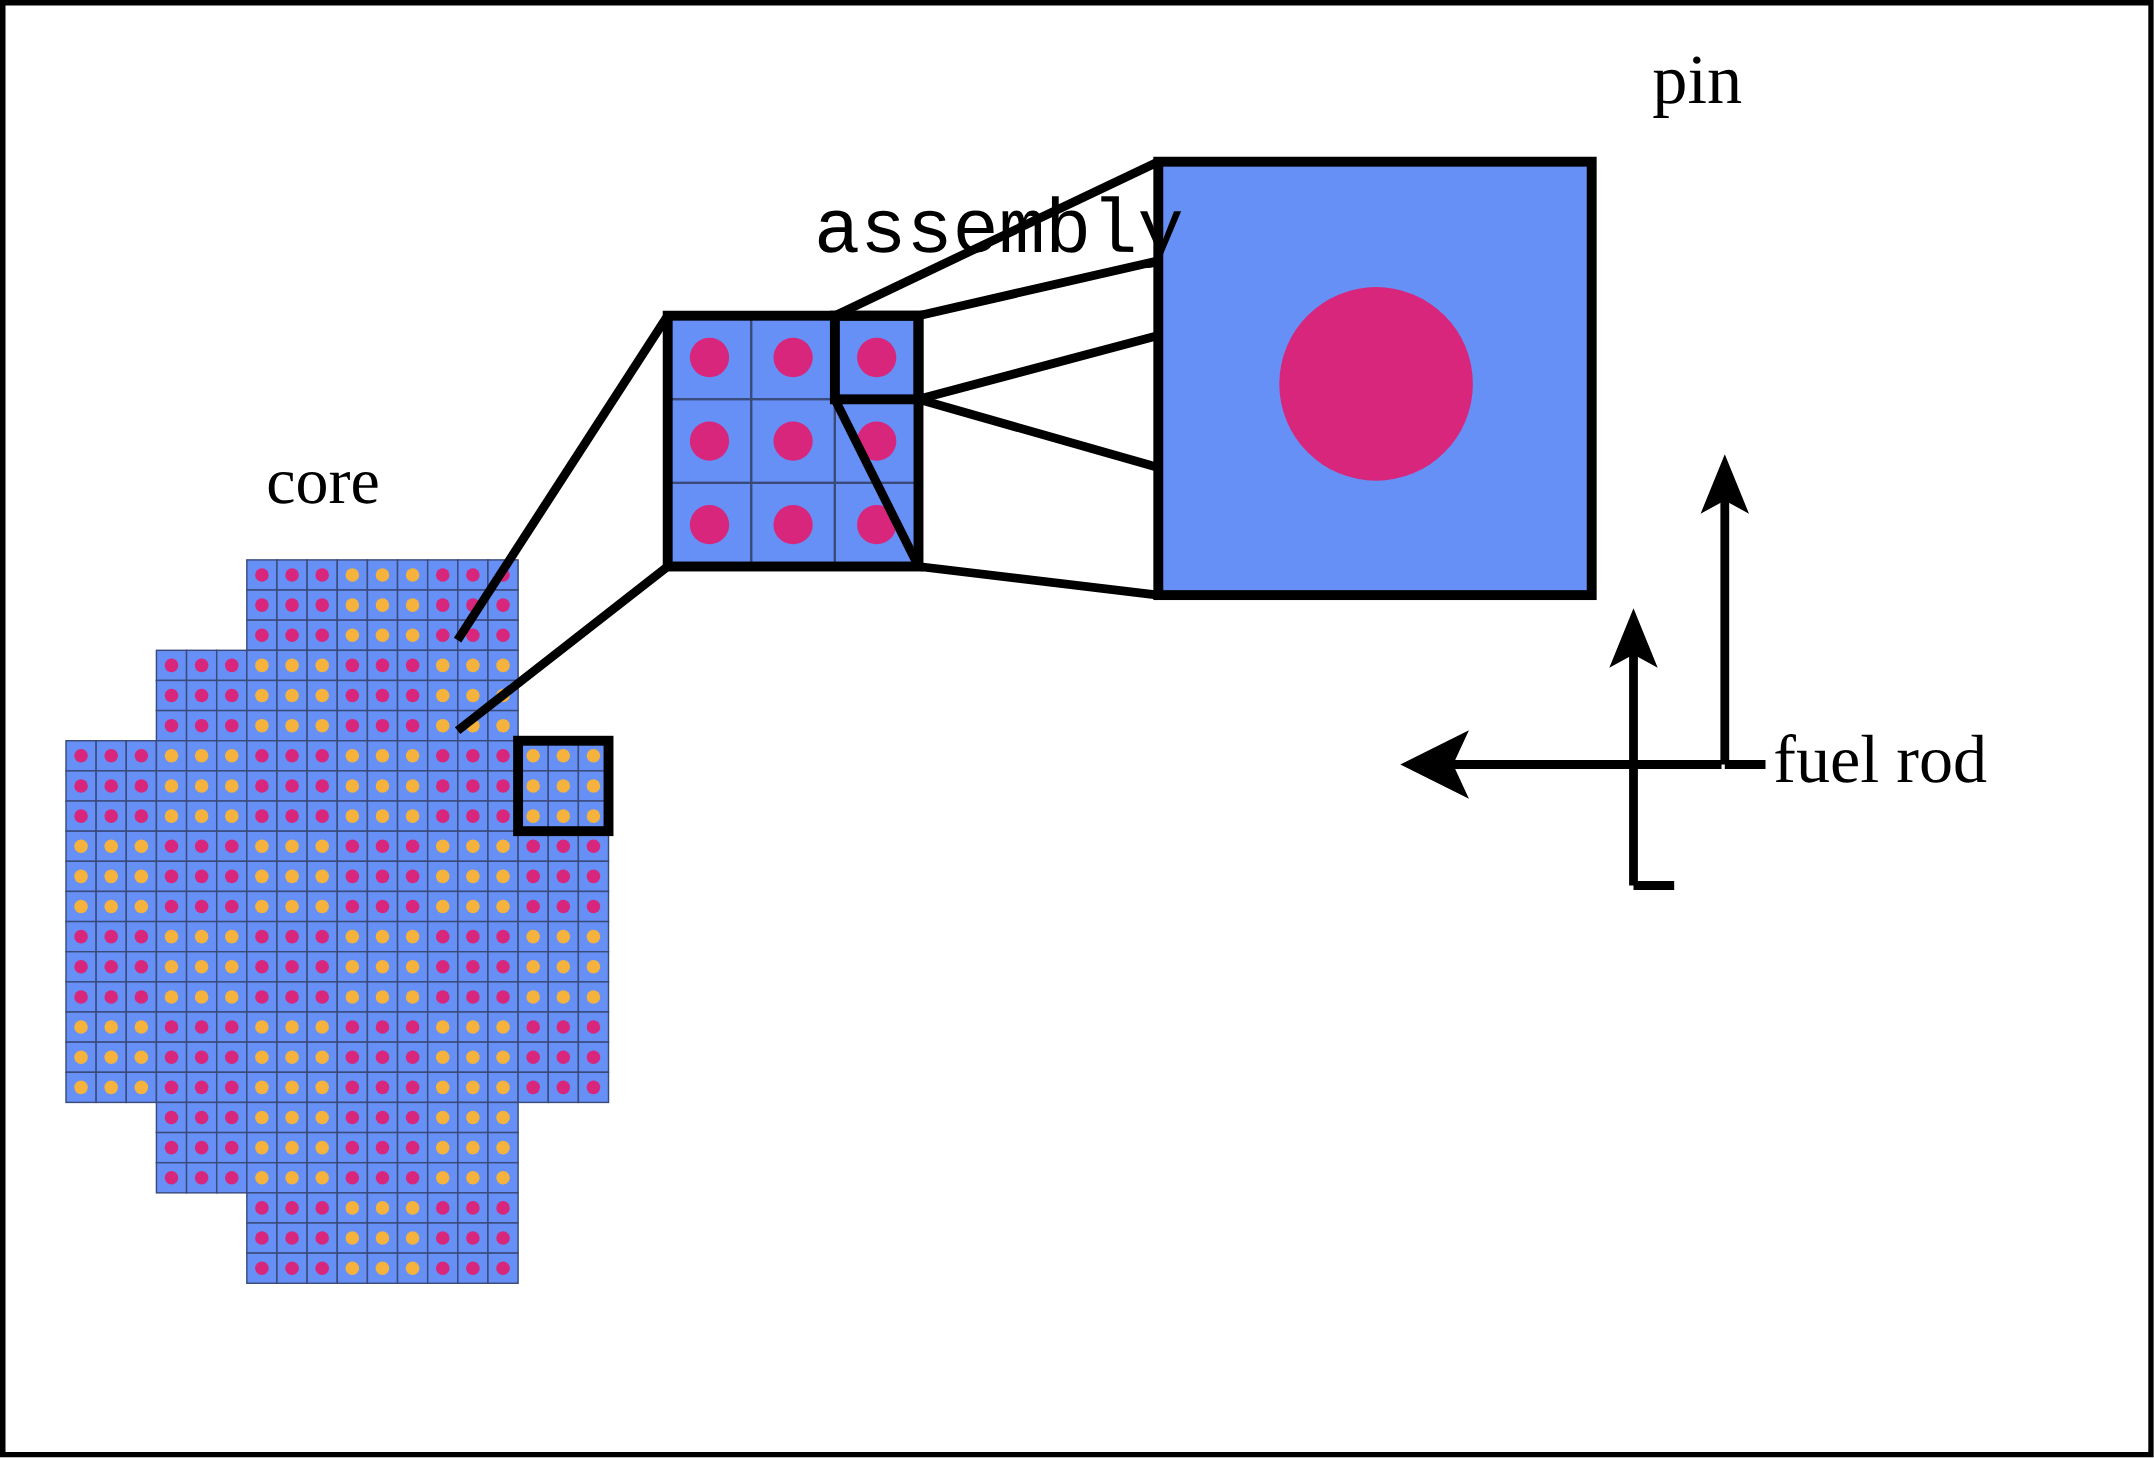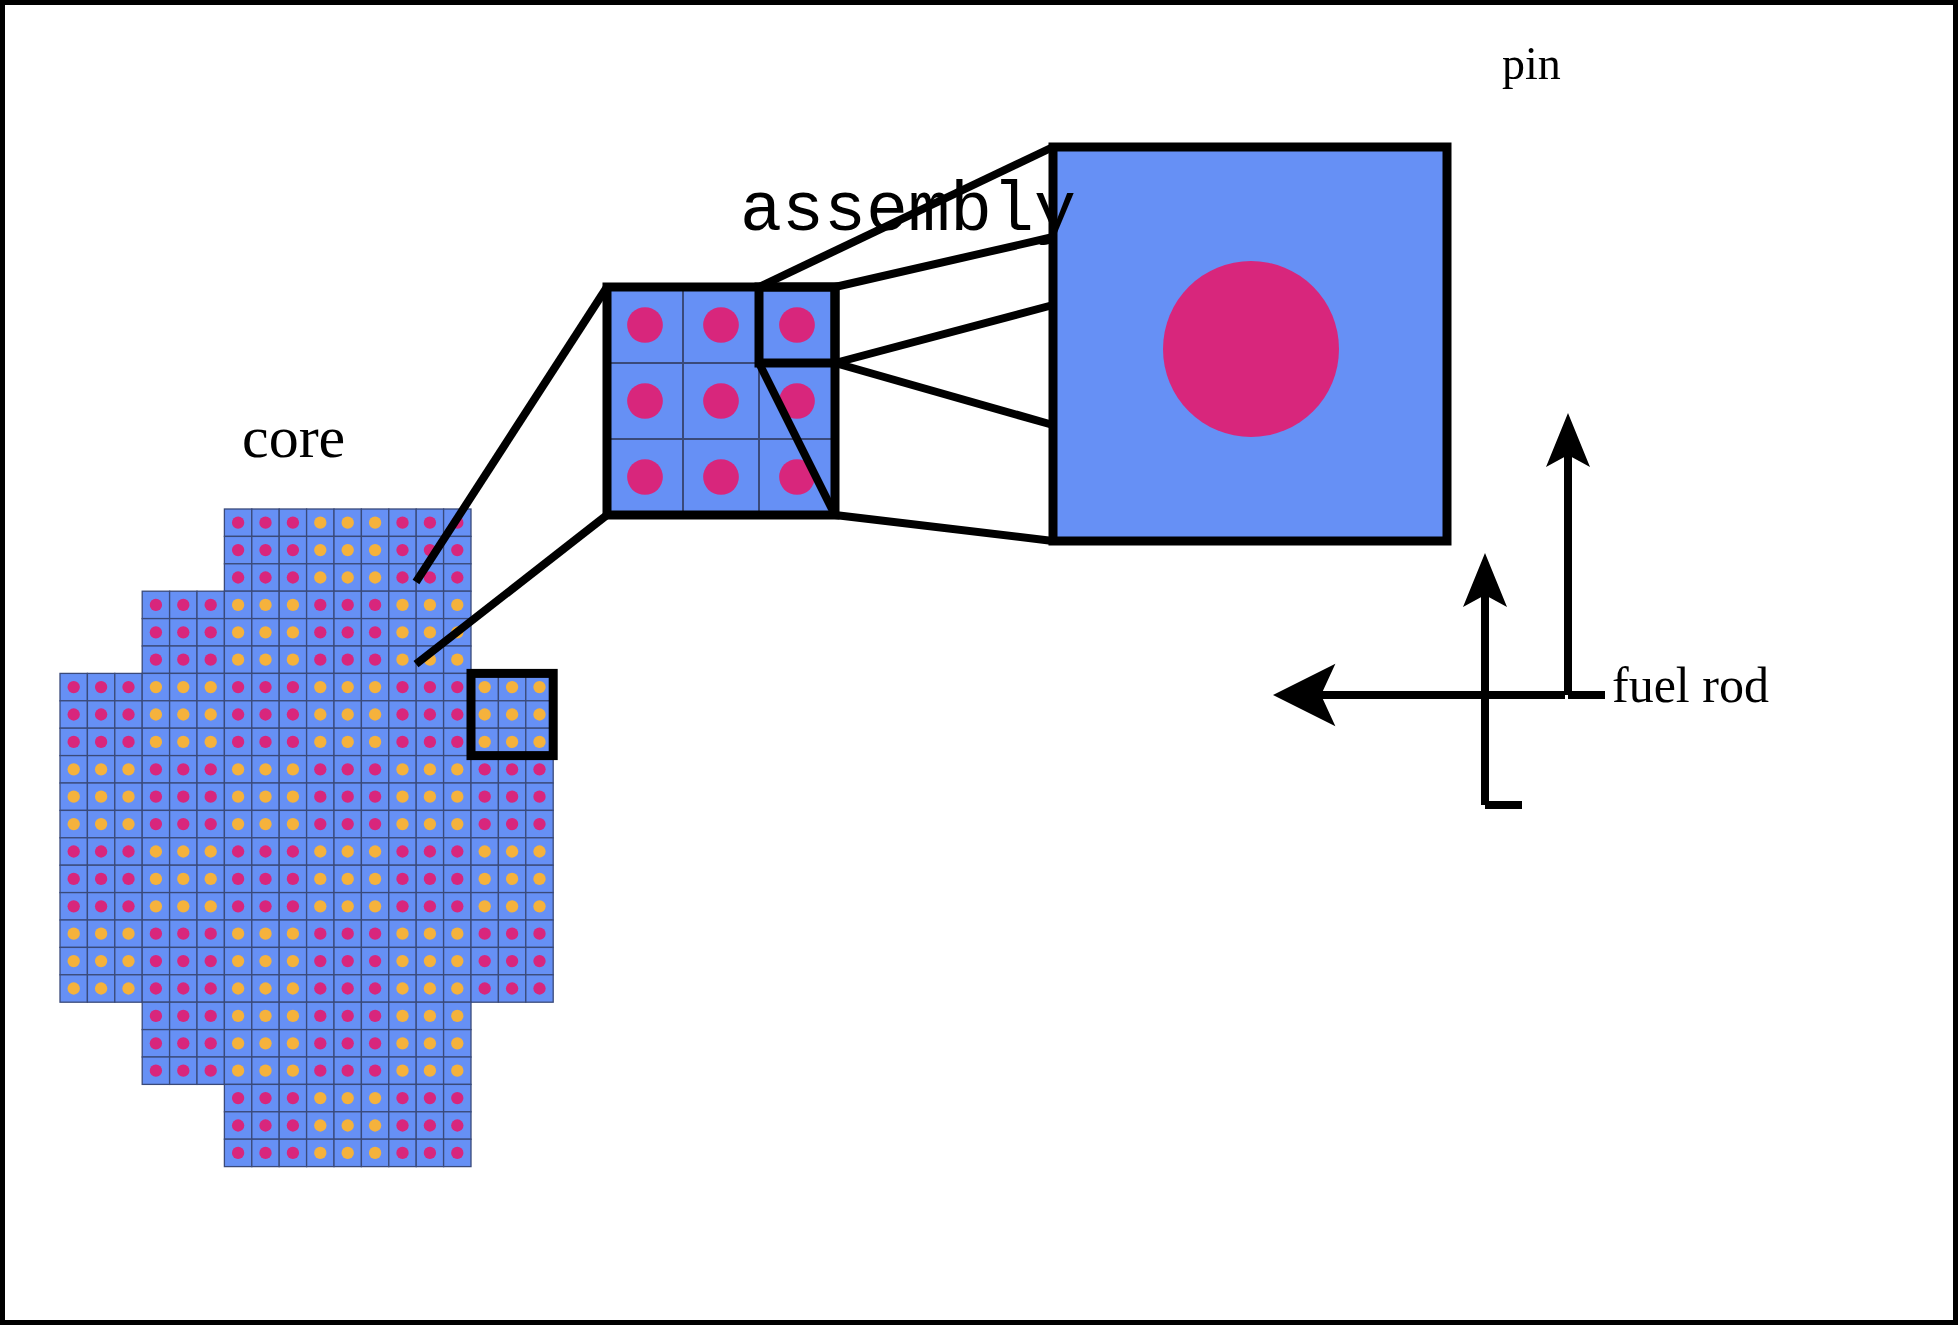--- a/index.html
+++ b/index.html
@@ -26,22 +26,22 @@
   }
   .lbl {
     position: absolute;
     color: #000000;
     font-family: "Liberation Serif", "DejaVu Serif", serif;
     white-space: nowrap;
     line-height: 1;
   }
   #label-core   { left: 237px;  top: 402px; font-size: 60px; }
   #label-assembly { left: 735px; top: 172px; font-size: 70px; font-family: Liberation Mono, monospace; }
-  #label-pin    { left: 1497px; top: 36px;  font-size: 46px; }
-  #label-fuel-rod { left: 1607px; top: 655px; font-size: 50px; }
+  #label-pin    { left: 1497px; top: 36px;  font-size: 64px; }
+  #label-fuel-rod { left: 1607px; top: 655px; font-size: 62px; }
   #label-coolant  { left: 1520px; top: 758px; font-size: 62px; }
 </style>
 </head>
 <body>
 
 <div id="figure">
 
   <svg id="vec" viewBox="0 0 1958 1325" xmlns="http://www.w3.org/2000/svg">
     <defs>
       <marker id="arrowhead" markerWidth="9" markerHeight="9" refX="4.2" refY="4.5" orient="auto" markerUnits="strokeWidth">

